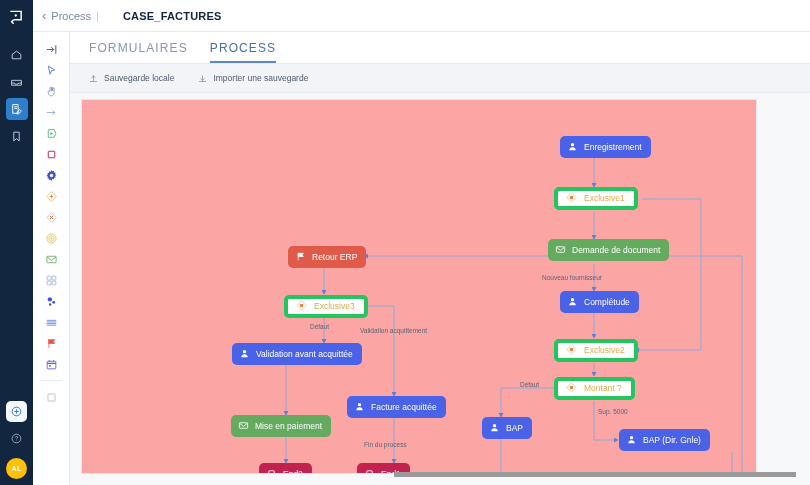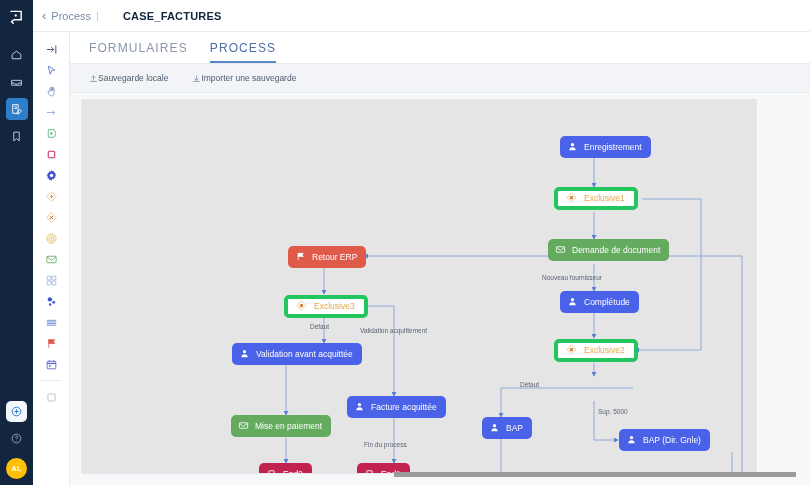--- a/index.html
+++ b/index.html
@@ -80,27 +80,27 @@
     font-size: 12px; letter-spacing: 1.1px; color: #8a97a8;
     padding-bottom: 6px; cursor: pointer; border-bottom: 2px solid transparent;
   }
   .tab.active { color: #4a6fa5; border-bottom-color: #5b87c7; }
 
   .subbar {
     position: absolute; left: 0; top: 32px; width: 740px; height: 29px;
     background: #f2f4f7; border-bottom: 1px solid #e7ebf0;
     display: flex; align-items: center; padding-left: 19px; gap: 24px;
   }
-  .sb-action { display: flex; align-items: center; cursor: pointer; }
+  .sb-action { display: flex; align-items: center; gap: 6px; cursor: pointer; }
   .sb-label { font-size: 8.5px; color: #4c5a6e; }
 
   .canvas-wrap {
     position: absolute; left: 11px; top: 67px;
     width: 676px; height: 375px;
-    background: #e5e5e5; border: 1px solid #e4e8ed; overflow: hidden;
+    background: #fca5a5; border: 1px solid #e4e8ed; overflow: hidden;
   }
   .canvas { position: absolute; left: 0; top: 0; width: 724px; height: 375px; }
 
   .hscroll-track {
     position: absolute; left: 11px; top: 470px; width: 799px; height: 8px;
   }
   .hscroll-thumb {
     position: absolute; left: 394px; top: 472px; width: 402px; height: 5px;
     background: #9a9a9a; border-radius: 0; cursor: pointer;
   }
@@ -417,20 +417,29 @@
         <div class="node node-gate" style="left:472px; top:239px;">
           <span>
             <svg width="13" height="13" viewBox="0 0 24 24" fill="none" stroke="#e8c08b" stroke-width="1.5">
               <path d="M12 3.5 L20.5 12 L12 20.5 L3.5 12 Z"></path>
               <rect x="9" y="9" width="6" height="6" rx="1" fill="#d98b4a" stroke="none"></rect>
             </svg>
           </span>
           <span class="nlabel">Exclusive2</span>
         </div>
 
+        <div class="node node-gate" style="left:472px; top:277px;">
+          <span>
+            <svg width="13" height="13" viewBox="0 0 24 24" fill="none" stroke="#e8c08b" stroke-width="1.5">
+              <path d="M12 3.5 L20.5 12 L12 20.5 L3.5 12 Z"></path>
+              <rect x="9" y="9" width="6" height="6" rx="1" fill="#d98b4a" stroke="none"></rect>
+            </svg>
+          </span>
+          <span class="nlabel">Montant ?</span>
+        </div>
 
         <div class="edge-label" style="left:438px; top:281px;">Défaut</div>
         <div class="edge-label" style="left:516px; top:308px;">Sup. 5000</div>
 
         <div class="node node-blue" style="left:400px; top:317px;">
           <span>
             <svg width="11" height="11" viewBox="0 0 24 24" fill="#ffffff">
                 <circle cx="12" cy="8" r="3.6"></circle>
                 <path d="M5 20 c0 -4.2 3.1 -6.4 7 -6.4 s7 2.2 7 6.4 Z"></path>
               </svg>

